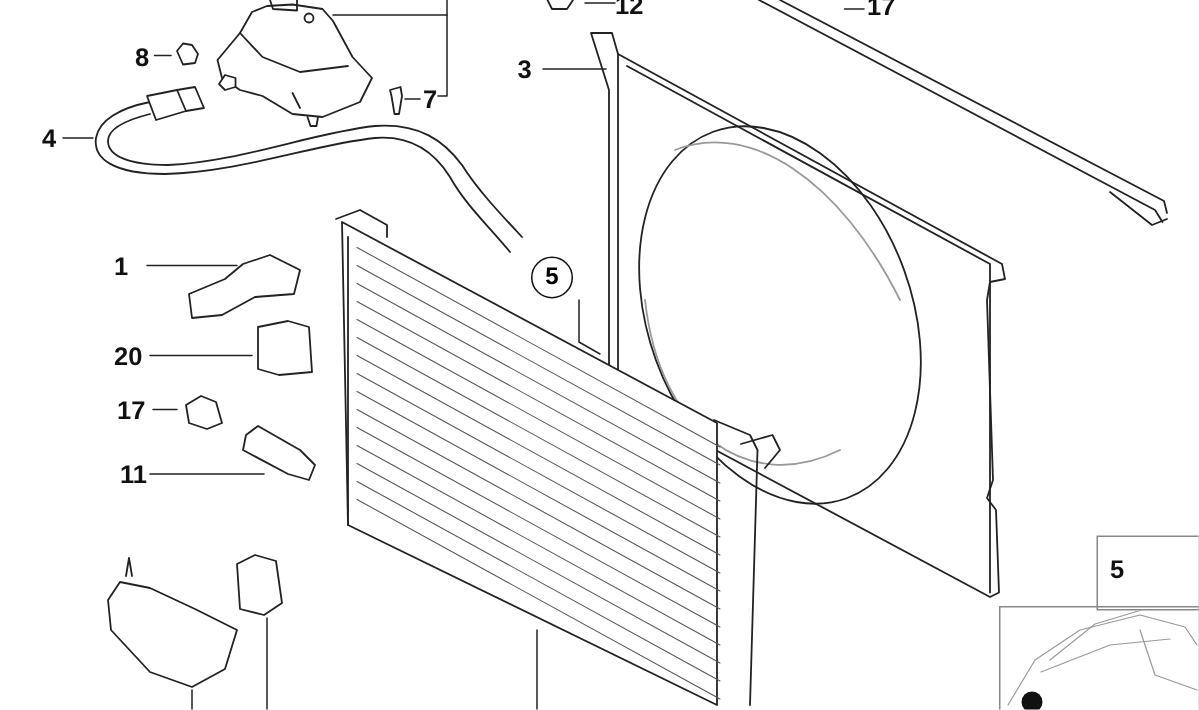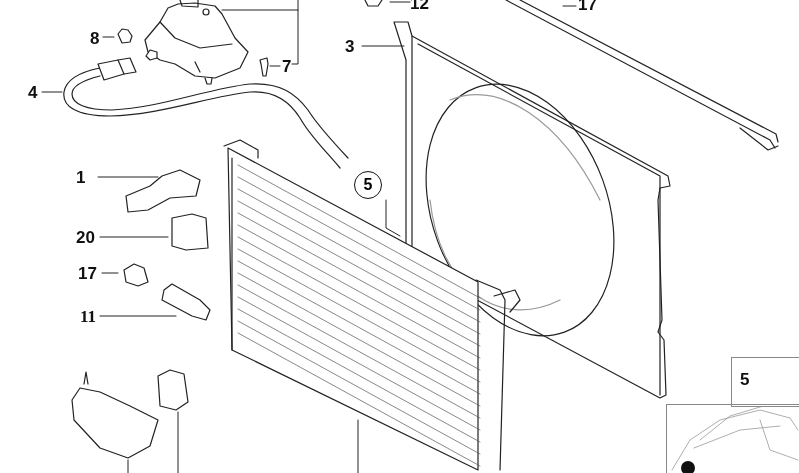--- a/index.html
+++ b/index.html
@@ -132,18 +132,18 @@
 <div class="callout" style="left:90px;top:30px;">8</div>
 <div class="callout" style="left:282px;top:58px;">7</div>
 <div class="callout" style="left:28px;top:84px;">4</div>
 <div class="callout" style="left:410px;top:-5px;">12</div>
 <div class="callout" style="left:578px;top:-4px;">17</div>
 <div class="callout" style="left:345px;top:38px;">3</div>
 <div class="circled" style="left:354px;top:171px;">5</div>
 <div class="callout" style="left:76px;top:169px;">1</div>
 <div class="callout" style="left:76px;top:229px;">20</div>
 <div class="callout" style="left:78px;top:265px;">17</div>
-<div class="callout" style="left:80px;top:308px;font-family:Liberation Serif, serif;">11</div>
+<div class="callout" style="left:80px;top:308px;">11</div>
 
 <div class="inset-box" style="left:731px;top:357px;width:67px;height:48px;">
   <div class="inset-label" style="left:8px;top:12px;">5</div>
 </div>
 <div class="inset-box" style="left:666px;top:404px;width:132px;height:69px;border-bottom:none;background:transparent;"></div>
 
 </body></html>

